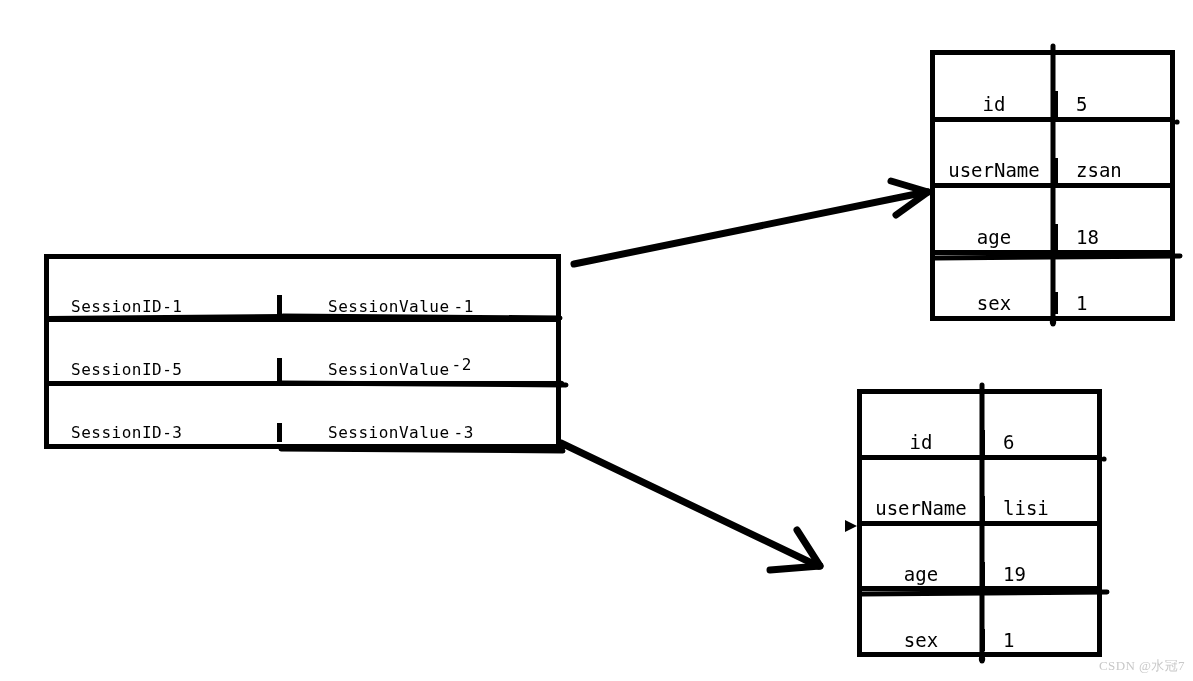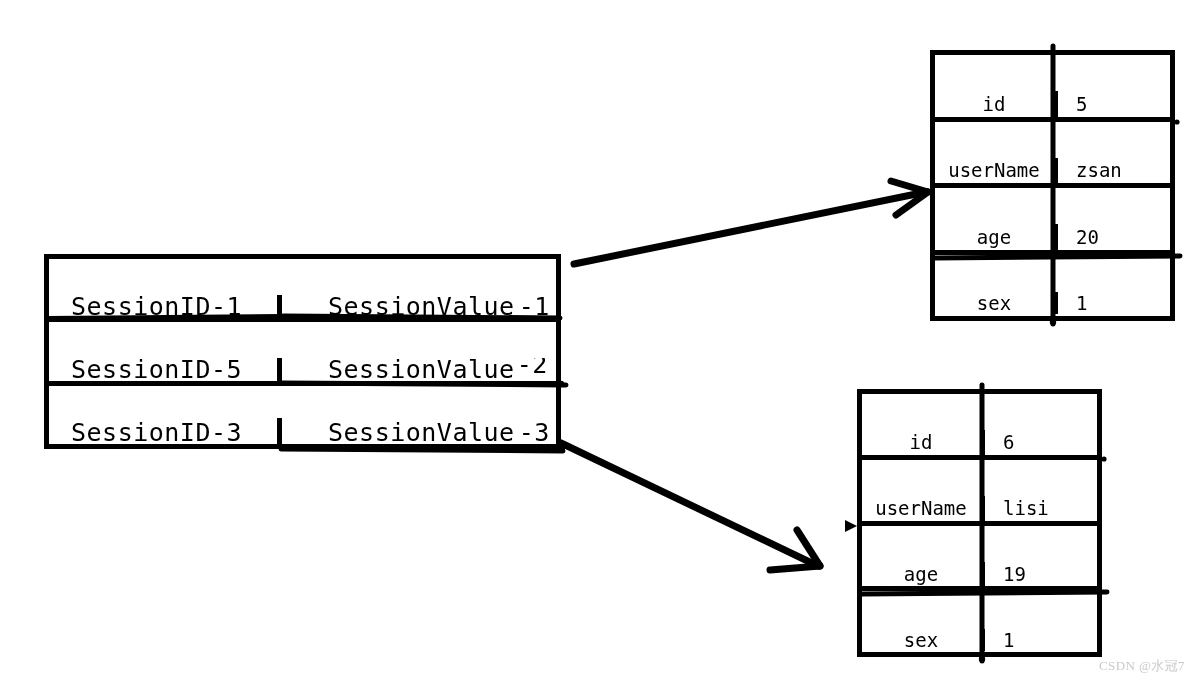--- a/index.html
+++ b/index.html
@@ -66,21 +66,21 @@
     flex: 0 0 233px;
     justify-content: flex-start;
     padding-left: 22px;
   }
   #session-table .hd-cell.val {
     flex: 1 1 auto;
     justify-content: flex-start;
     padding-left: 46px;
   }
   #session-table .cell-text {
-    font-size: 25px;
+    font-size: 16px;
     letter-spacing: 0.5px;
   }
   .sup-suffix {
     display: inline-block;
     position: relative;
     top: -5px;
     margin-left: 2px;
   }
   .flat-suffix {
     display: inline-block;
@@ -192,21 +192,21 @@
       <div class="hd-cell val">
         <span class="cell-text">zsan</span>
       </div>
     </div>
 
     <div class="hd-row">
       <div class="hd-cell key">
         <span class="cell-text">age</span>
       </div>
       <div class="hd-cell val">
-        <span class="cell-text">20</span>
+        <span class="cell-text">18</span>
       </div>
     </div>
 
     <div class="hd-row">
       <div class="hd-cell key">
         <span class="cell-text">sex</span>
       </div>
       <div class="hd-cell val">
         <span class="cell-text">1</span>
       </div>

